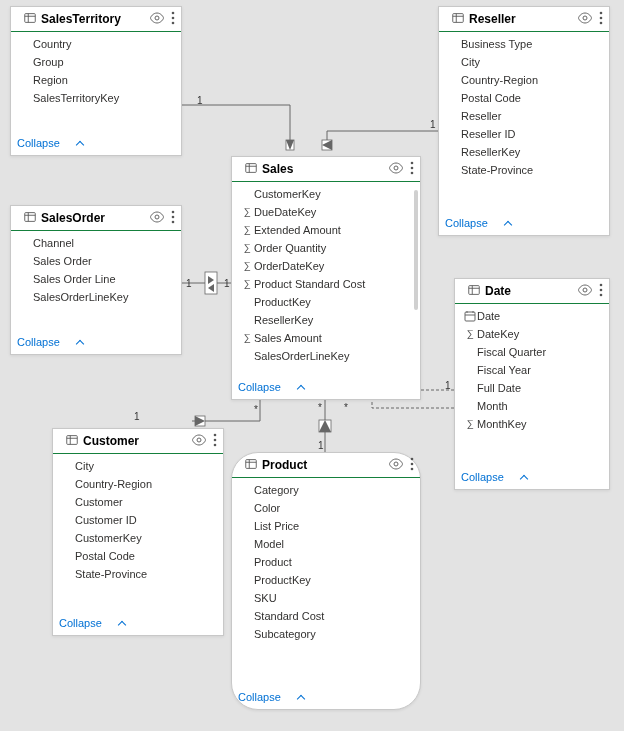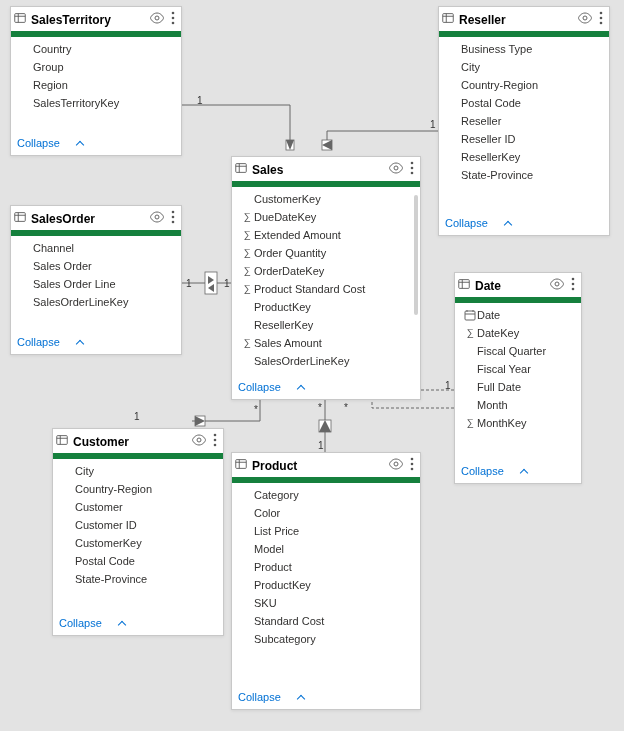--- a/index.html
+++ b/index.html
@@ -29,23 +29,23 @@
     position: absolute;
     background: #ffffff;
     border: 1px solid #c8c8c8;
     box-shadow: 0 1px 3px rgba(0,0,0,0.08);
     display: flex;
     flex-direction: column;
     box-sizing: border-box;
   }
   .tbl-header {
     display: flex;
-    align-items: flex-end;
-    padding: 4px 6px 4px 2px;
-    border-bottom: 6px solid #15803d;
+    align-items: center;
+    padding: 4px 6px 4px 12px;
+    border-bottom: 1px solid #15803d;
   }
   .tbl-header .title {
     font-weight: 600;
     font-size: 12px;
     margin-left: 4px;
     flex: 1 1 auto;
     color: #000;
   }
   .tbl-header .hdr-icons {
     display: flex;
@@ -424,21 +424,21 @@
           <div class="field-row">
             <span class="ficon empty">·</span>
             <span>State-Province</span>
           </div>
         </div>
         <div class="tbl-footer">
           <span>Collapse</span>
           <span class="chev-up"></span>
         </div>
       </div>
-      <div class="tbl" style="left: 231px; top: 452px; width: 190px; height: 258px;">
+      <div class="tbl" style="left: 231px; top: 452px; width: 190px; height: 258px; border-radius: 27px;">
         <div class="tbl-header">
           <span><svg width="14" height="14" viewBox="0 0 16 16">
               <rect x="2" y="3" width="12" height="10" rx="1" fill="none" stroke="#555" stroke-width="1"></rect>
               <line x1="2" y1="6" x2="14" y2="6" stroke="#555" stroke-width="1"></line>
               <line x1="6" y1="3" x2="6" y2="13" stroke="#555" stroke-width="1"></line>
             </svg></span>
           <span class="title">Product</span>
           <span class="hdr-icons">
             <span><svg width="16" height="12" viewBox="0 0 16 12">
                 <path d="M8 1 C4 1 1.5 5 1.5 6 C1.5 7 4 11 8 11 C12 11 14.5 7 14.5 6 C14.5 5 12 1 8 1 Z" fill="none" stroke="#666" stroke-width="1"></path>
@@ -487,21 +487,21 @@
           <div class="field-row">
             <span class="ficon empty">·</span>
             <span>Subcategory</span>
           </div>
         </div>
         <div class="tbl-footer">
           <span>Collapse</span>
           <span class="chev-up"></span>
         </div>
       </div>
-      <div class="tbl" style="left: 454px; top: 272px; width: 128px; height: 212px;">
+      <div class="tbl" style="left: 454px; top: 278px; width: 156px; height: 212px;">
         <div class="tbl-header">
           <span><svg width="14" height="14" viewBox="0 0 16 16">
               <rect x="2" y="3" width="12" height="10" rx="1" fill="none" stroke="#555" stroke-width="1"></rect>
               <line x1="2" y1="6" x2="14" y2="6" stroke="#555" stroke-width="1"></line>
               <line x1="6" y1="3" x2="6" y2="13" stroke="#555" stroke-width="1"></line>
             </svg></span>
           <span class="title">Date</span>
           <span class="hdr-icons">
             <span><svg width="16" height="12" viewBox="0 0 16 12">
                 <path d="M8 1 C4 1 1.5 5 1.5 6 C1.5 7 4 11 8 11 C12 11 14.5 7 14.5 6 C14.5 5 12 1 8 1 Z" fill="none" stroke="#666" stroke-width="1"></path>

